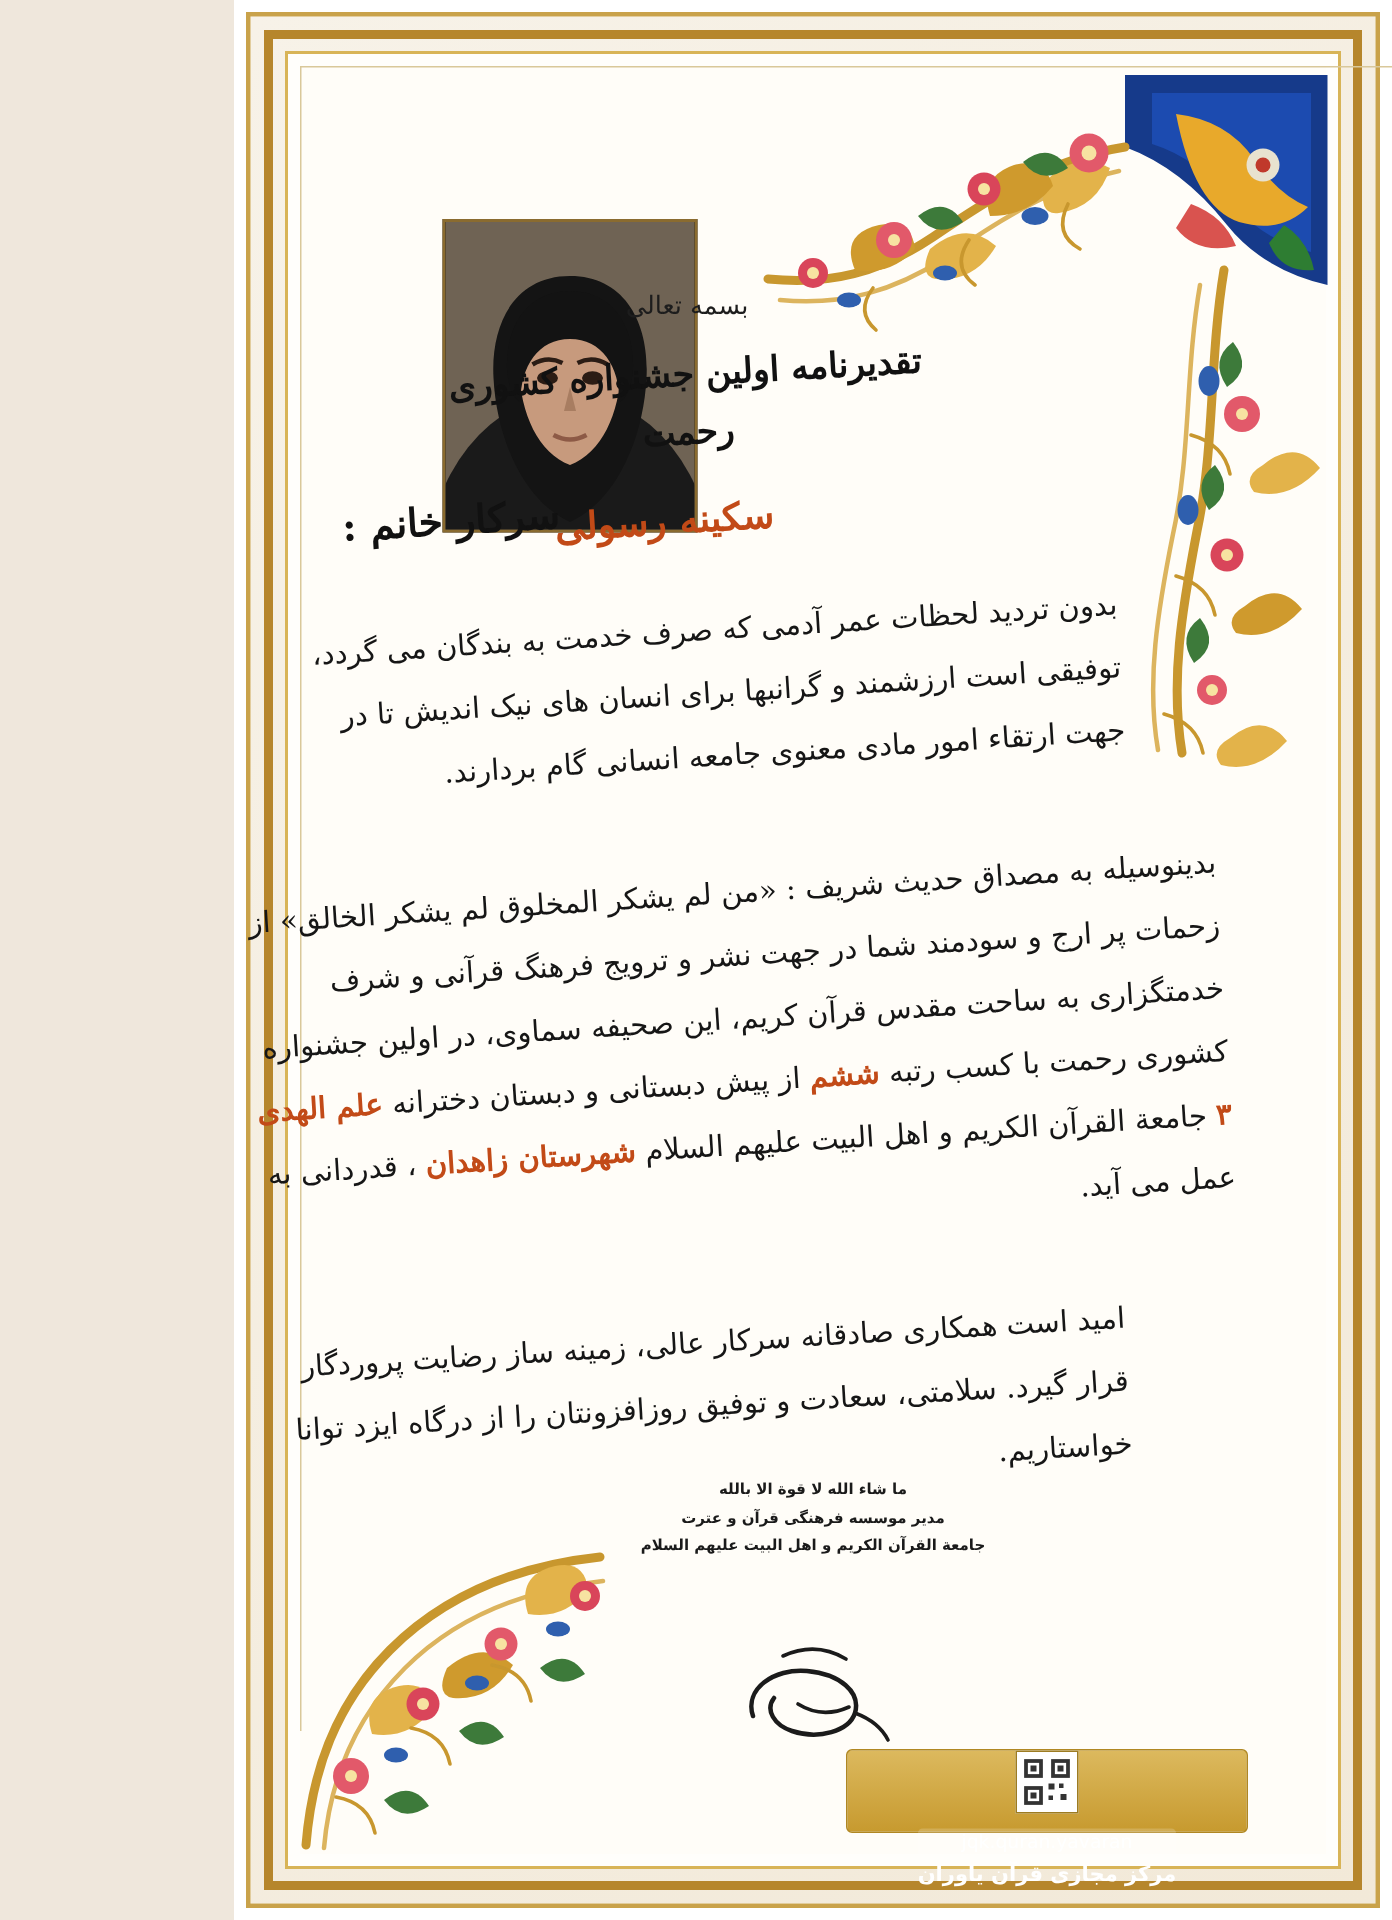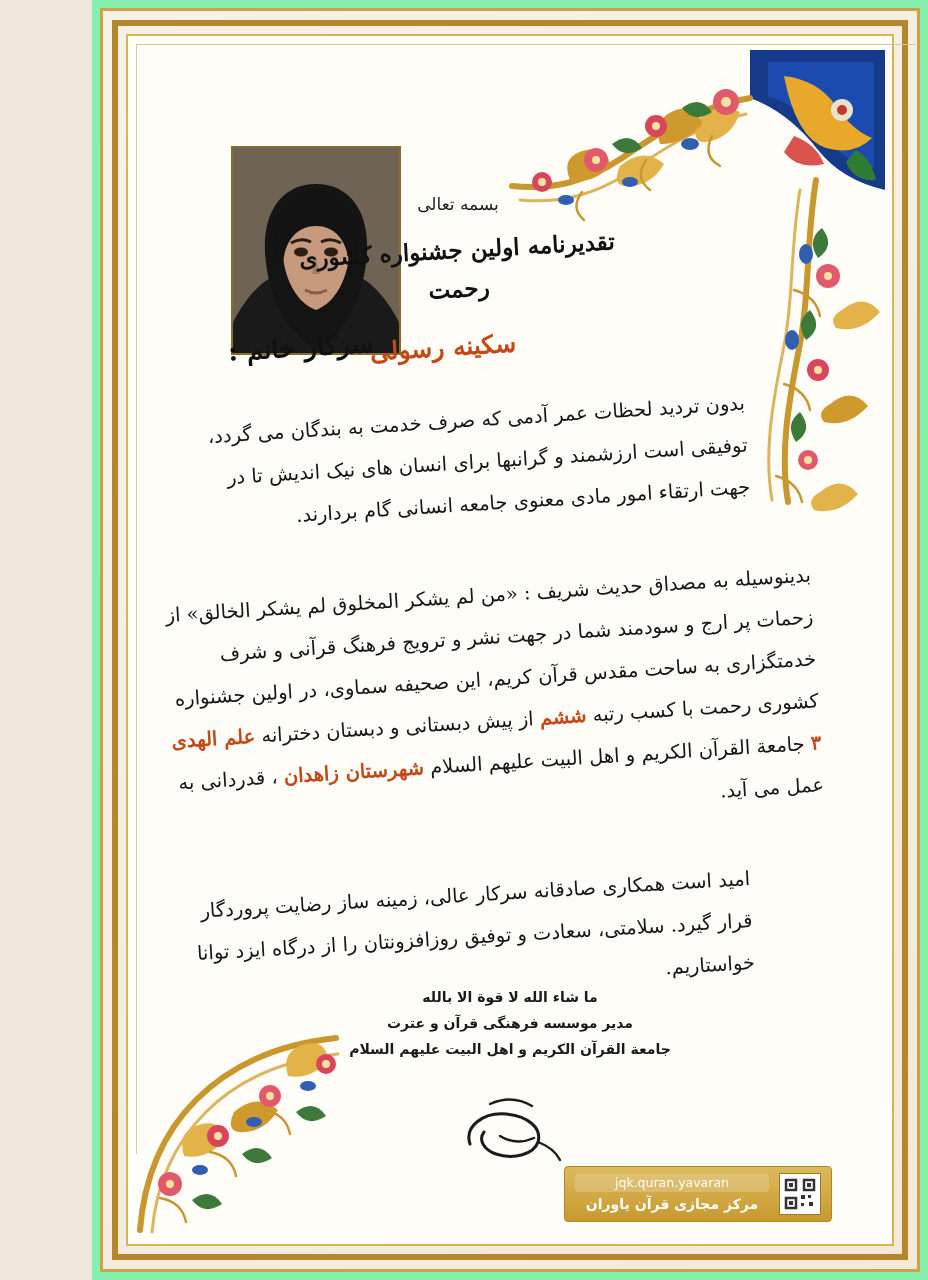--- a/index.html
+++ b/index.html
@@ -4,22 +4,22 @@
 <style>
   html,body{margin:0;padding:0;}
   body{
     width:928px;height:1280px;overflow:hidden;
     background:#efe7dc;
     font-family:"DejaVu Sans","Liberation Sans",sans-serif;
   }
 
   
   .page{
-    position:relative;width:836px;height:1280px;
-    background:#86efac;
+    position:relative;width:772px;height:1280px;
+    background:#ffffff;
     box-sizing:border-box;
   }
   .border-outer{
     position:absolute;inset:8px;
     border:3px solid #c9a24a;
     background:linear-gradient(135deg,#f7f2e8 0%,#f2e9d8 100%);
     box-sizing:border-box;
   }
   .border-mid{
     position:absolute;inset:20px;
@@ -82,34 +82,34 @@
     font-size:19.5px;line-height:2.15;color:#161616;text-align:right;
   }
   .para-1{right:180px;top:400px;width:560px;transform:rotate(-3.6deg);}
   .para-2{right:110px;top:575px;width:660px;transform:rotate(-3.6deg);}
   .para-3{right:175px;top:875px;width:575px;transform:rotate(-3.4deg);}
 
   .hl{color:#c24a17;font-weight:700;}
 
   .sign-block{
     left:0;right:0;top:985px;text-align:center;
-    font-size:14px;line-height:1.85;color:#1a1a1a;font-weight:700;
+    font-size:10px;line-height:1.85;color:#1a1a1a;font-weight:700;
   }
 
   
   .signature{position:absolute;left:50%;top:1090px;transform:translateX(-50%);}
 
   
   .footer-badge{
     position:absolute;right:96px;bottom:58px;
     width:268px;height:56px;
     background:linear-gradient(180deg,#dcb95e 0%,#c79a2f 100%);
     border:1px solid #b08722;border-radius:4px;
     display:flex;align-items:center;gap:10px;
-    padding:0 10px;box-sizing:border-box;
+    padding:0 10px;box-sizing:border-box;flex-direction:column;
   }
   .badge-qr{
     width:40px;height:40px;background:#fff;border:1px solid #9d7c22;
     display:flex;align-items:center;justify-content:center;flex:0 0 auto;
   }
   .badge-text{flex:1;text-align:center;color:#fff;line-height:1.35;}
   .badge-handle{
     display:block;font-size:12.5px;color:#fff;
     background:rgba(255,255,255,.18);border-radius:3px;padding:1px 4px;
     margin-bottom:3px;

